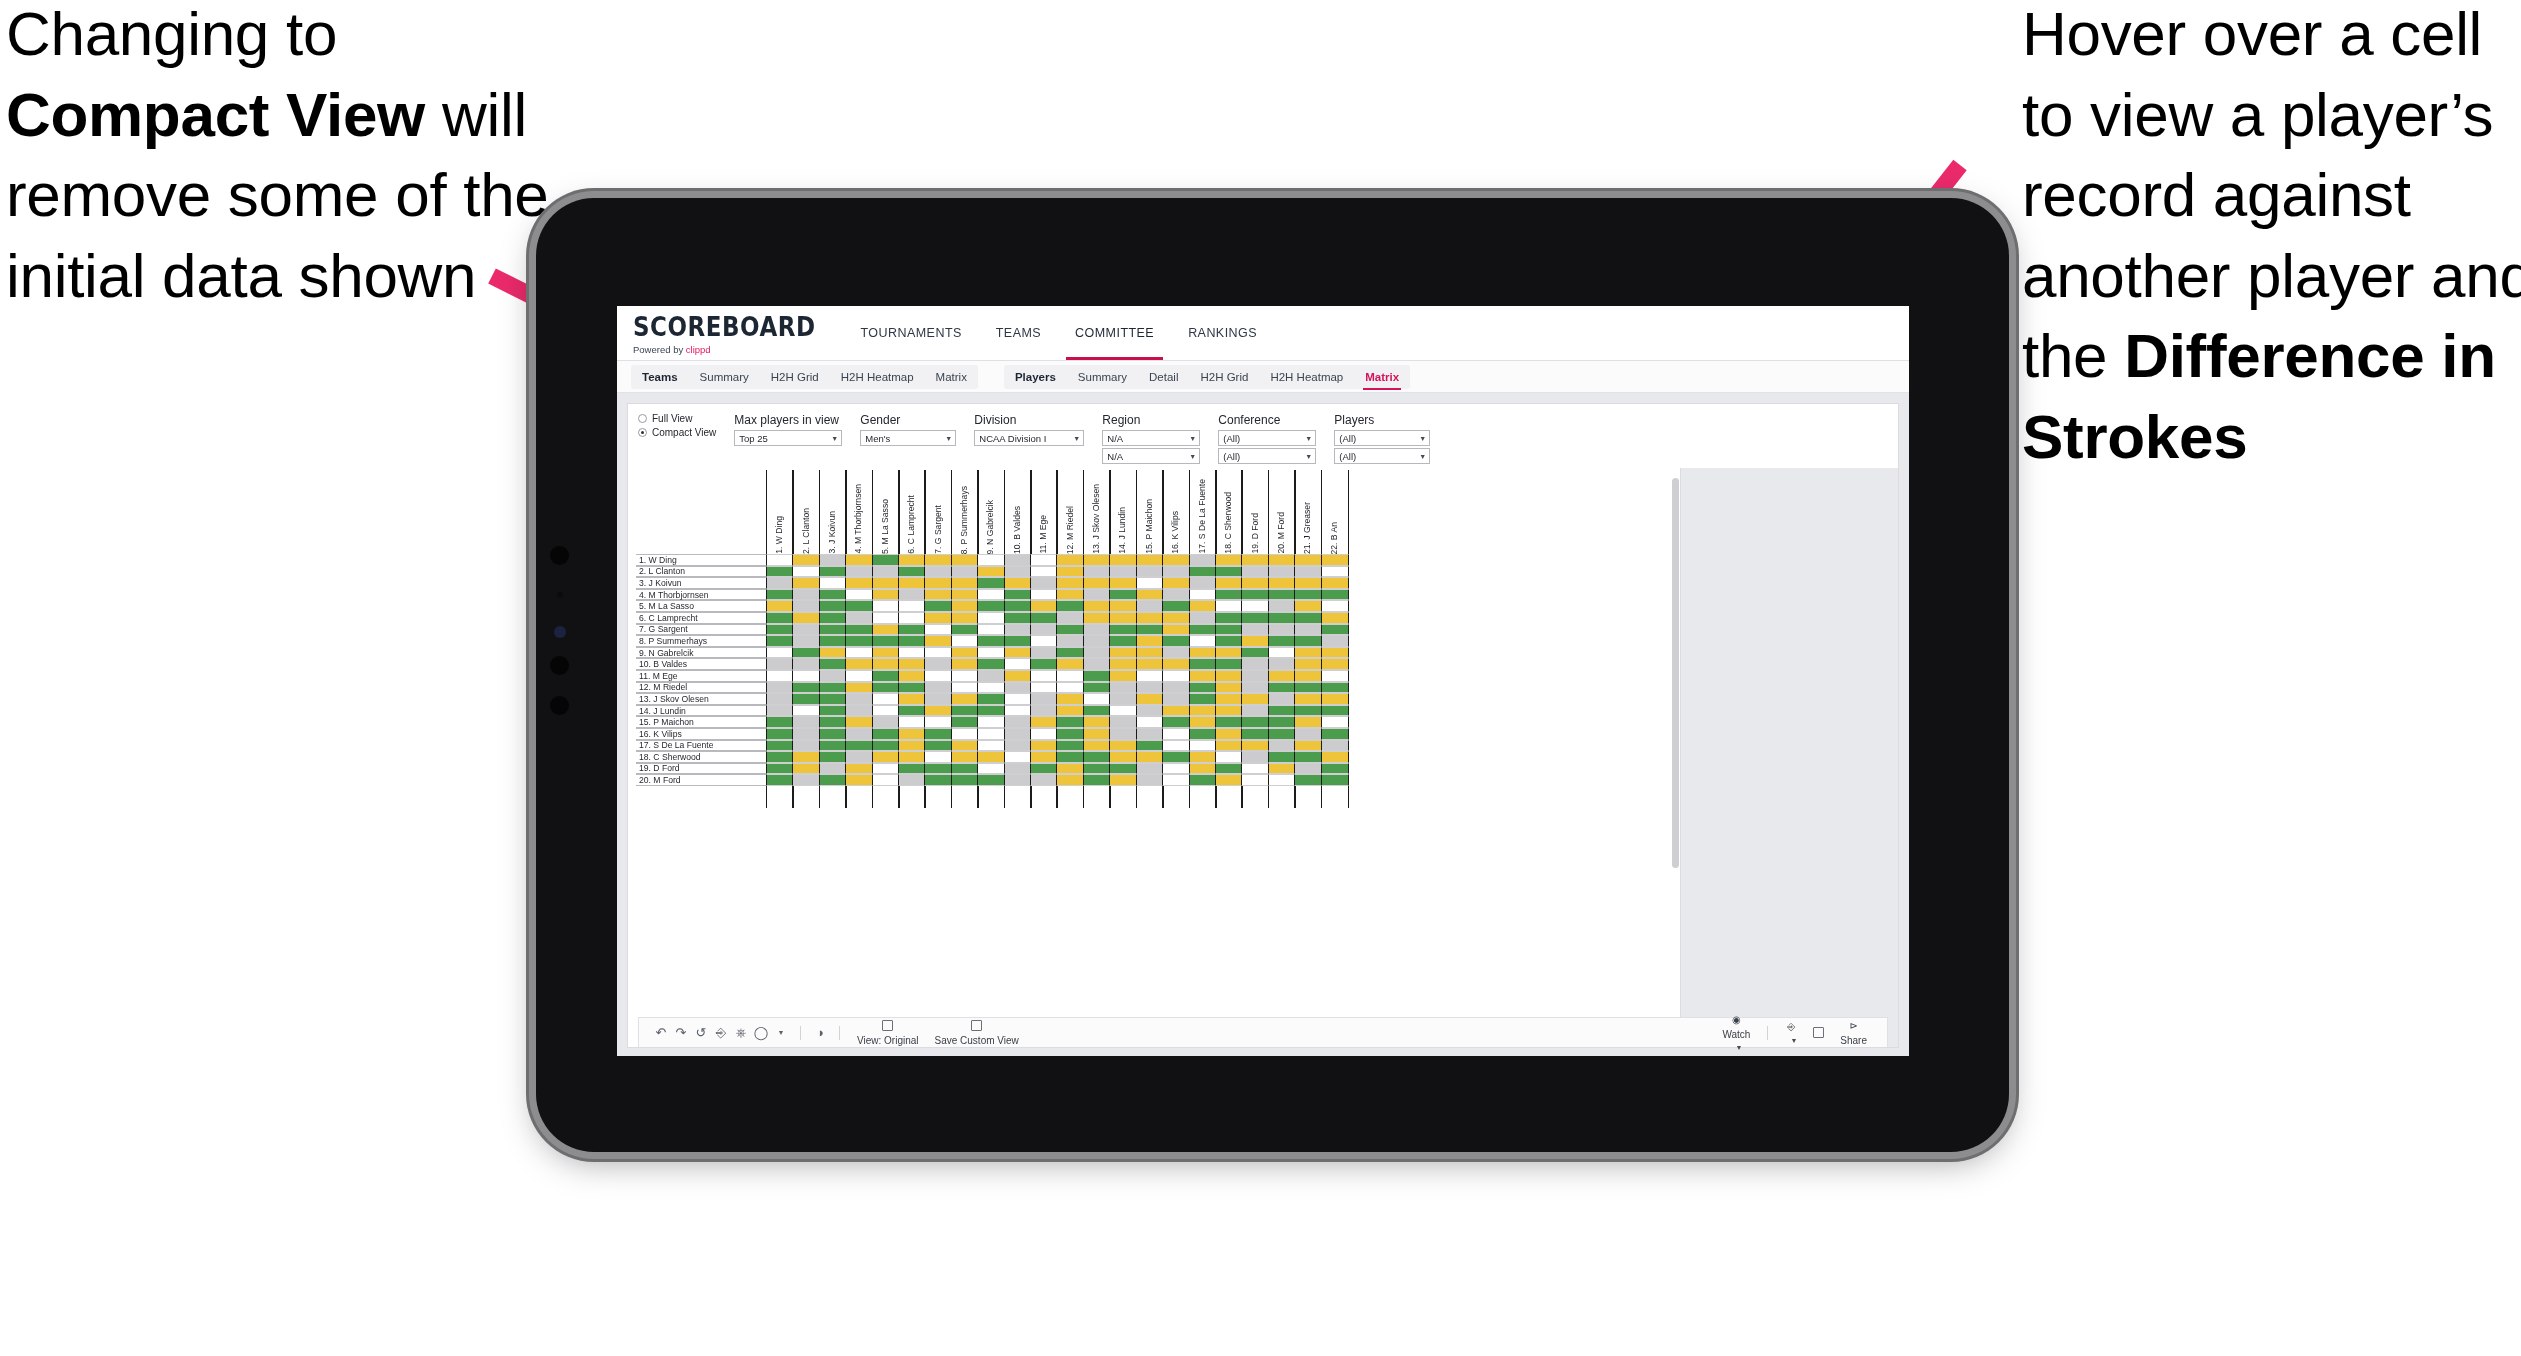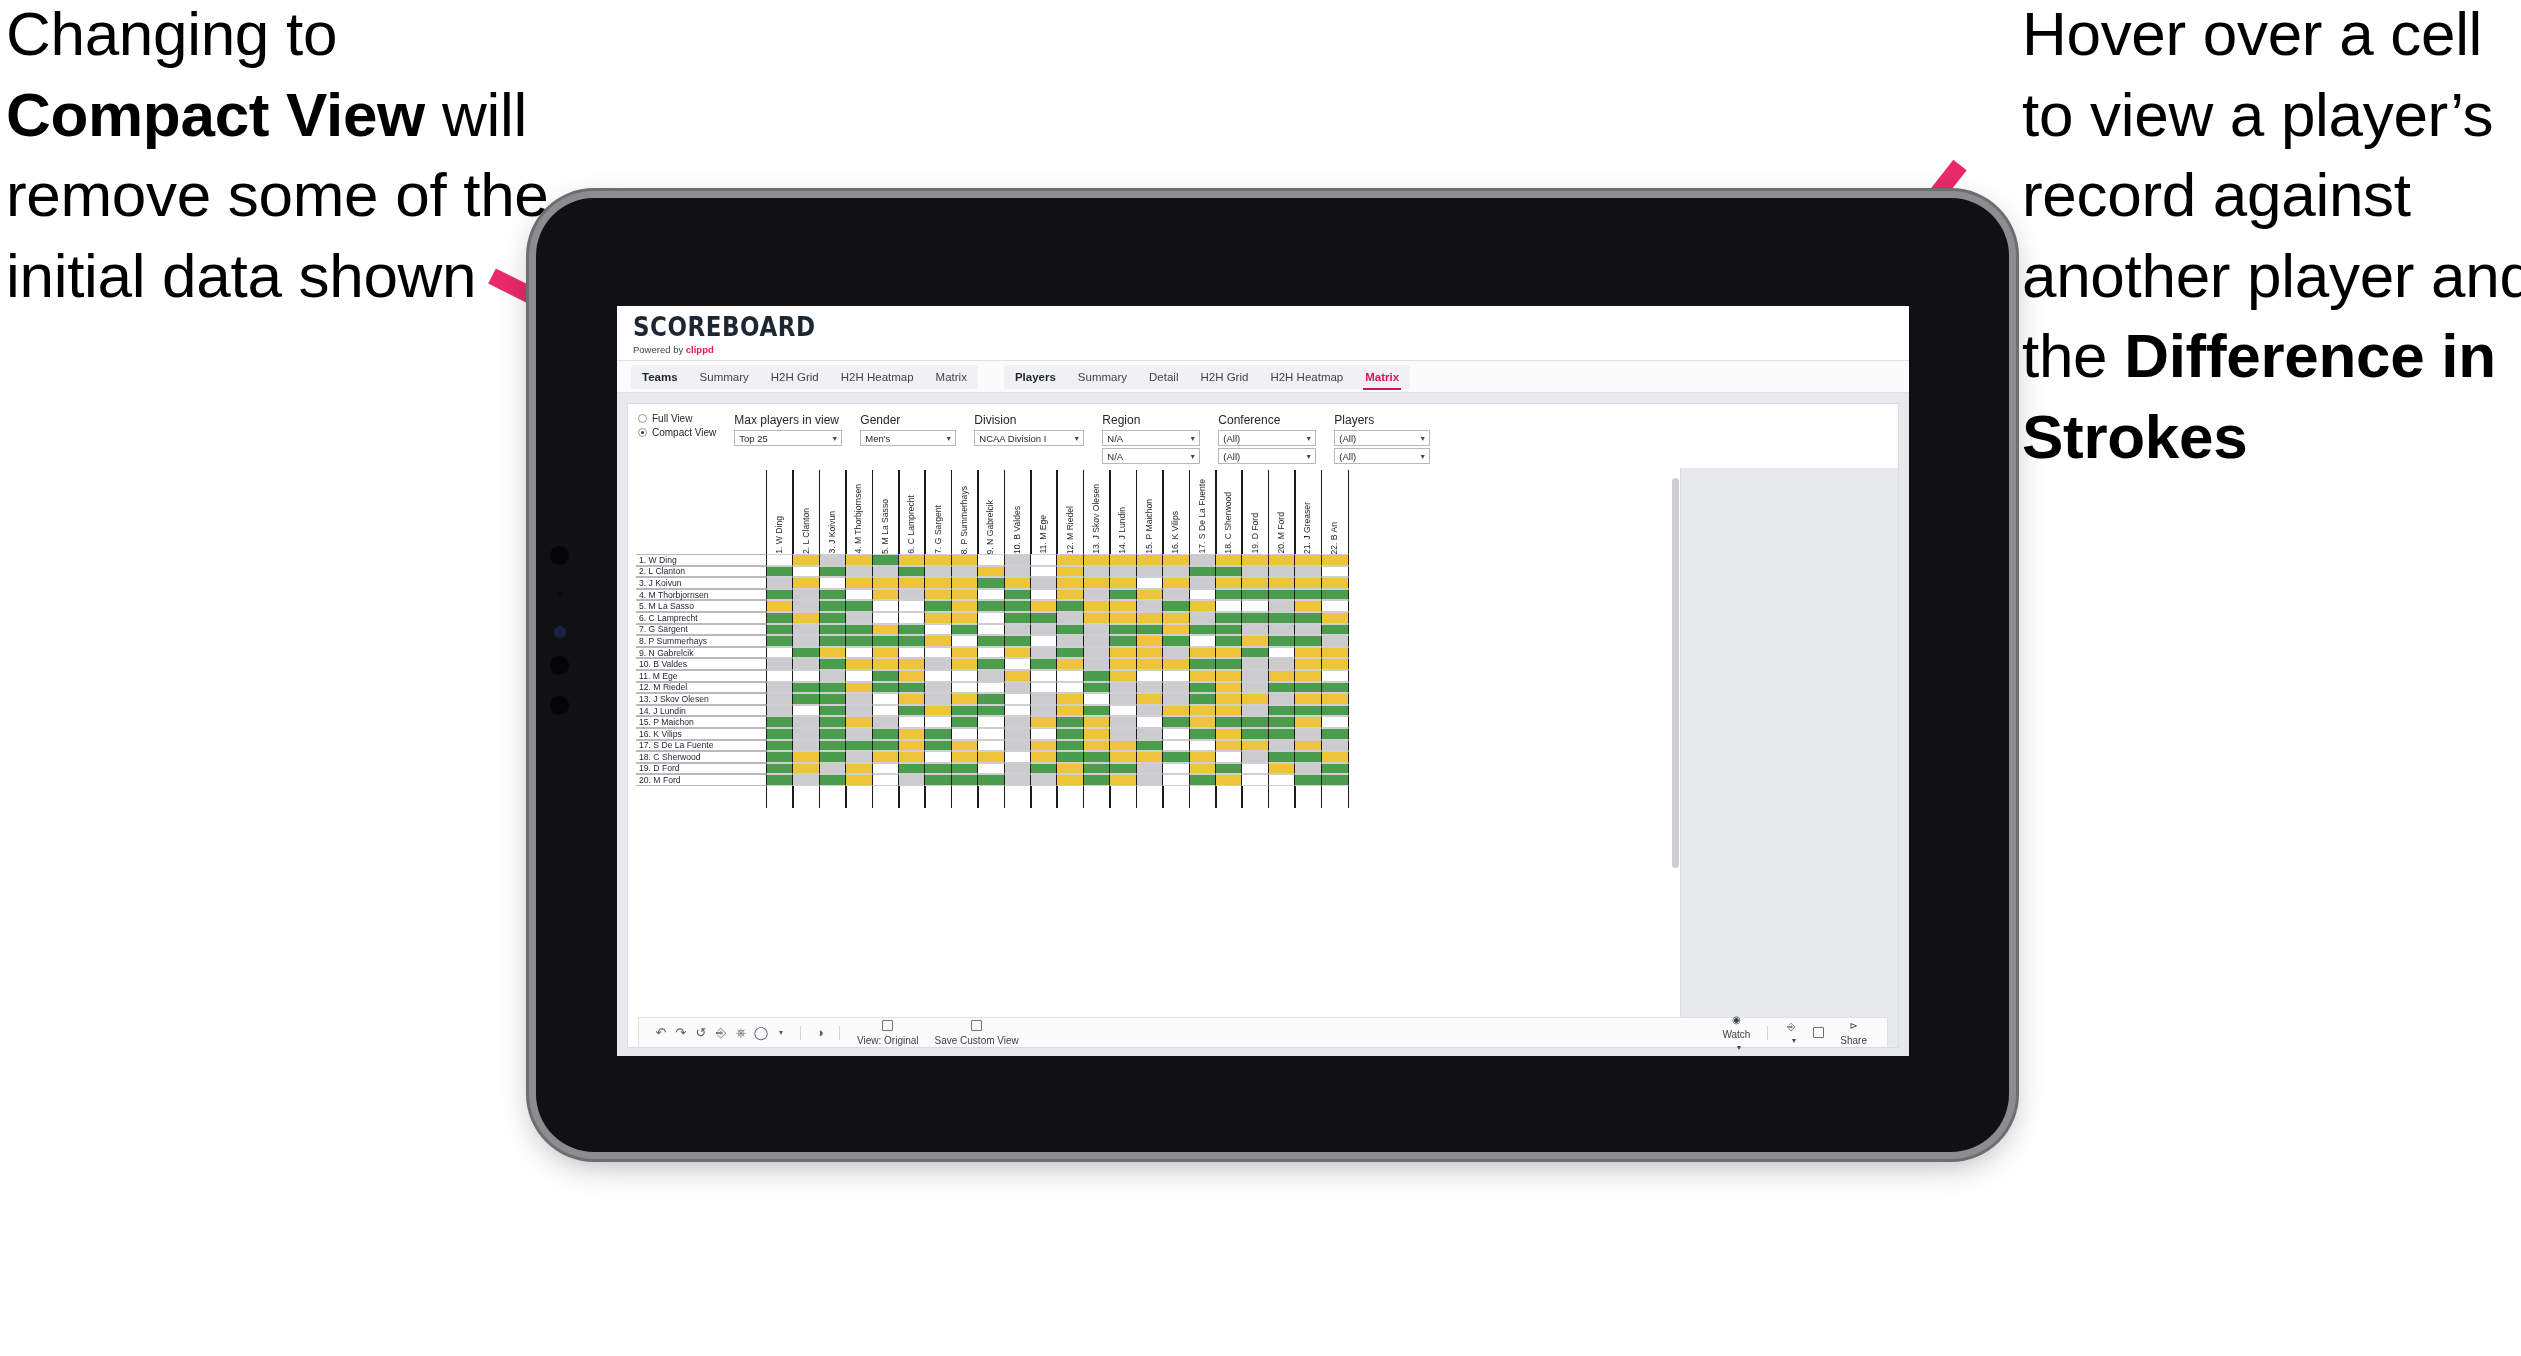--- a/index.html
+++ b/index.html
@@ -57,21 +57,21 @@
     border-bottom: 1px solid #e0e0e4;
   }
   .brand { padding: 8px 14px 4px 16px; display:flex; flex-direction:column; justify-content:center; }
   .brand-title {
     font-family: "DejaVu Sans", sans-serif;
     font-weight: 700; font-size: 23px; letter-spacing: 0.5px;
     color: #1d2733; line-height: 1;
     transform: scaleY(1.12); transform-origin: left top;
   }
   .brand-sub { font-size: 9.5px; color: #3b4452; margin-top: 6px; white-space: nowrap; }
-  .brand-sub .clippd { color: #e8175d; font-weight: 700; }
+  .brand-sub .clippd { color: #e8175d; font-weight: 400; }
 
   .topnav { display: flex; align-items: stretch; margin-left: 14px; }
   .topnav-item {
     display: flex; align-items: center; padding: 0 17px;
     font-size: 12.5px; letter-spacing: .45px; color: #2e3845;
     position: relative; cursor: pointer; white-space: nowrap;
   }
   .topnav-item.active { color: #1d2733; }
   .topnav-item.active::after {
     content: ""; position: absolute; left: 8px; right: 8px; bottom: 0;
@@ -257,20 +257,26 @@
     <div class="tablet-cam cam-c"></div>
     <div class="tablet-cam cam-d"></div>
     <div class="tablet-cam cam-e"></div>
 
     <div class="screen">
 
       <div class="app-header">
         <div class="brand">
           <div class="brand-title">SCOREBOARD</div>
           <div class="brand-sub"><span>Powered by </span><span class="clippd">clippd</span></div>
+        </div>
+        <div class="topnav">
+          <div class="topnav-item">TOURNAMENTS</div>
+          <div class="topnav-item">TEAMS</div>
+          <div class="topnav-item active">COMMITTEE</div>
+          <div class="topnav-item">RANKINGS</div>
         </div>
       </div>
 
       <div class="subbar">
         <div class="subgroup">
           <div class="sub-item head">Teams</div>
           <div class="sub-item">Summary</div>
           <div class="sub-item">H2H Grid</div>
           <div class="sub-item">H2H Heatmap</div>
           <div class="sub-item">Matrix</div>

